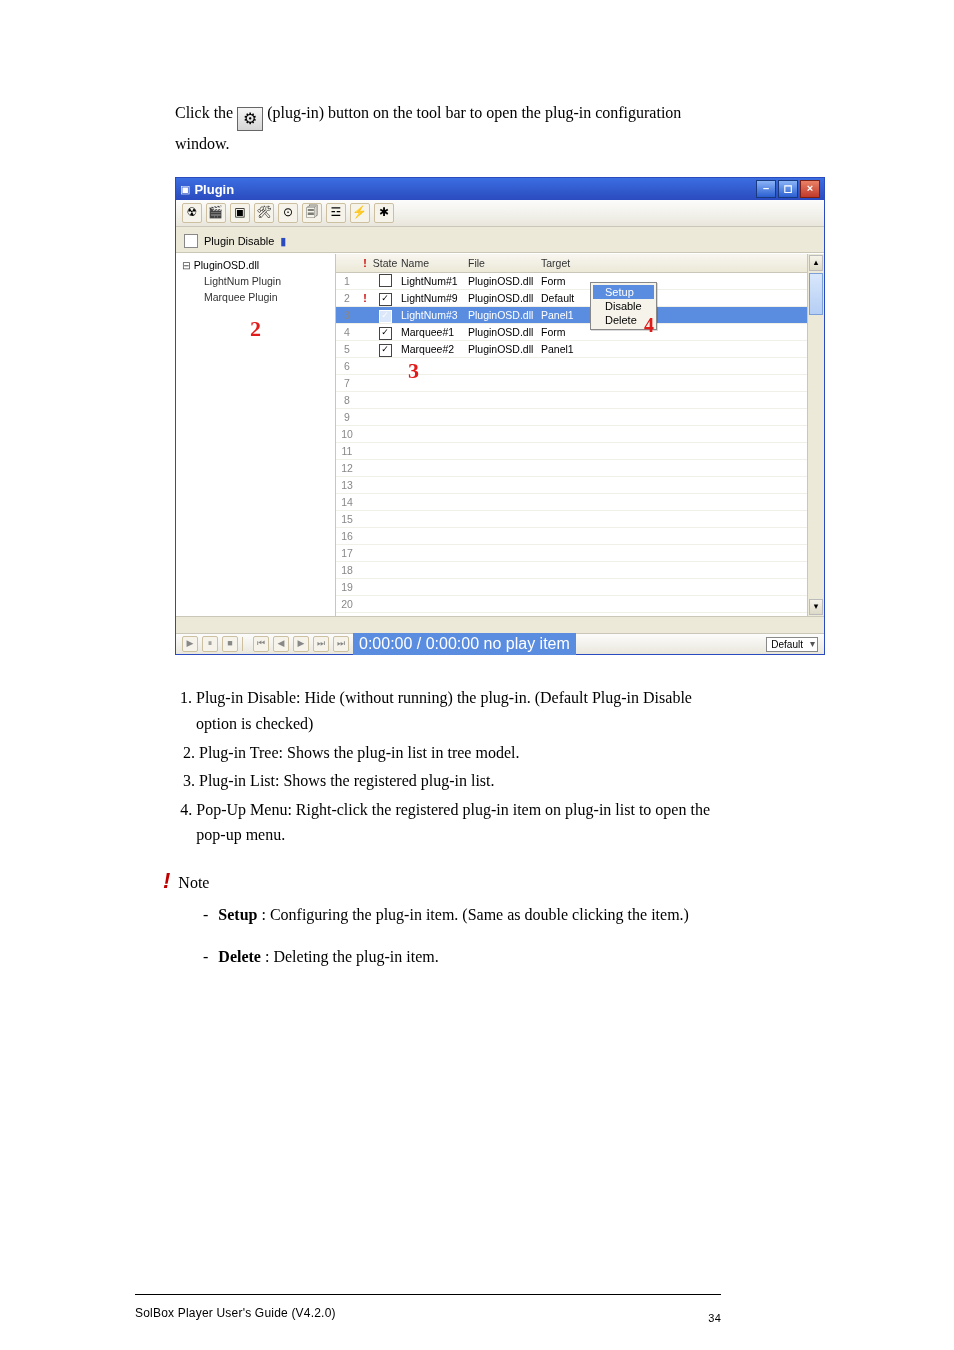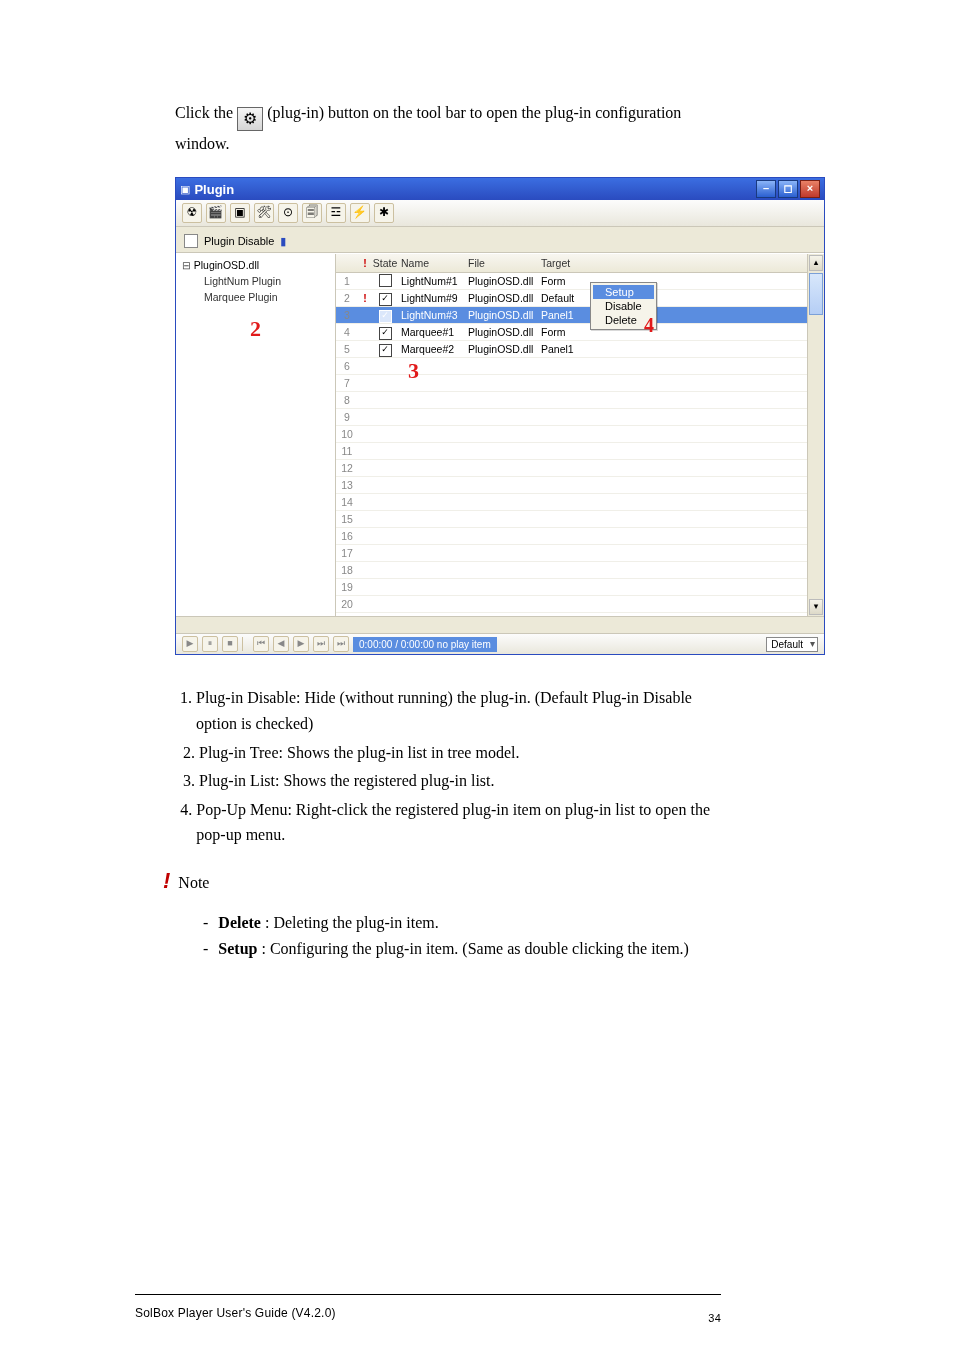--- a/index.html
+++ b/index.html
@@ -216,21 +216,21 @@
     border-top:1px solid #cbc7b8;
     gap:4px;
     padding:0 6px;
     font-size:10px;
   }
   .pbtn { width:14px; height:14px; border:1px solid #ccc0a0; background:#f6f4ea; border-radius:2px; text-align:center; line-height:12px; font-size:9px; color:#888;}
   .playtime {
     padding:2px 6px;
     background:#5a8de0;
     color:#fff;
-    font-size:10px;
+    font-size:16px;
   }
   .playbar .combo {
     margin-left:auto;
     border:1px solid #888;
     background:#fff;
     padding:1px 14px 1px 4px;
     font-size:10px;
     position:relative;
   }
   .playbar .combo::after { content:"▾"; position:absolute; right:2px; top:0; color:#555;}
@@ -568,29 +568,29 @@
       <span class="n">4.</span>
       <span>Pop-Up Menu: Right-click the registered plug-in item on plug-in list to open the pop-up menu.</span>
     </div>
   </div>
 
   <div class="note">
     <span class="warn">!</span>
     <span style="font-weight:normal;">Note</span>
   </div>
 
+  <div class="sub">
+    <span class="dash">-</span>
+    <span style="font-weight:bold;">Setup</span>
+    <span> : </span>
+    <span>Configuring the plug-in item. (Same as double clicking the item.)</span>
+  </div>
   <div class="sub" style="margin-top:16px;">
     <span class="dash">-</span>
     <span style="font-weight:bold;">Delete</span>
     <span> : </span>
     <span>Deleting the plug-in item.</span>
   </div>
-  <div class="sub">
-    <span class="dash">-</span>
-    <span style="font-weight:bold;">Setup</span>
-    <span> : </span>
-    <span>Configuring the plug-in item. (Same as double clicking the item.)</span>
-  </div>
 
   <div class="footer-line"></div>
   <div class="footer-text">SolBox Player User's Guide (V4.2.0)</div>
   <div class="footer-page">34</div>
 </div>
 
 </body></html>

